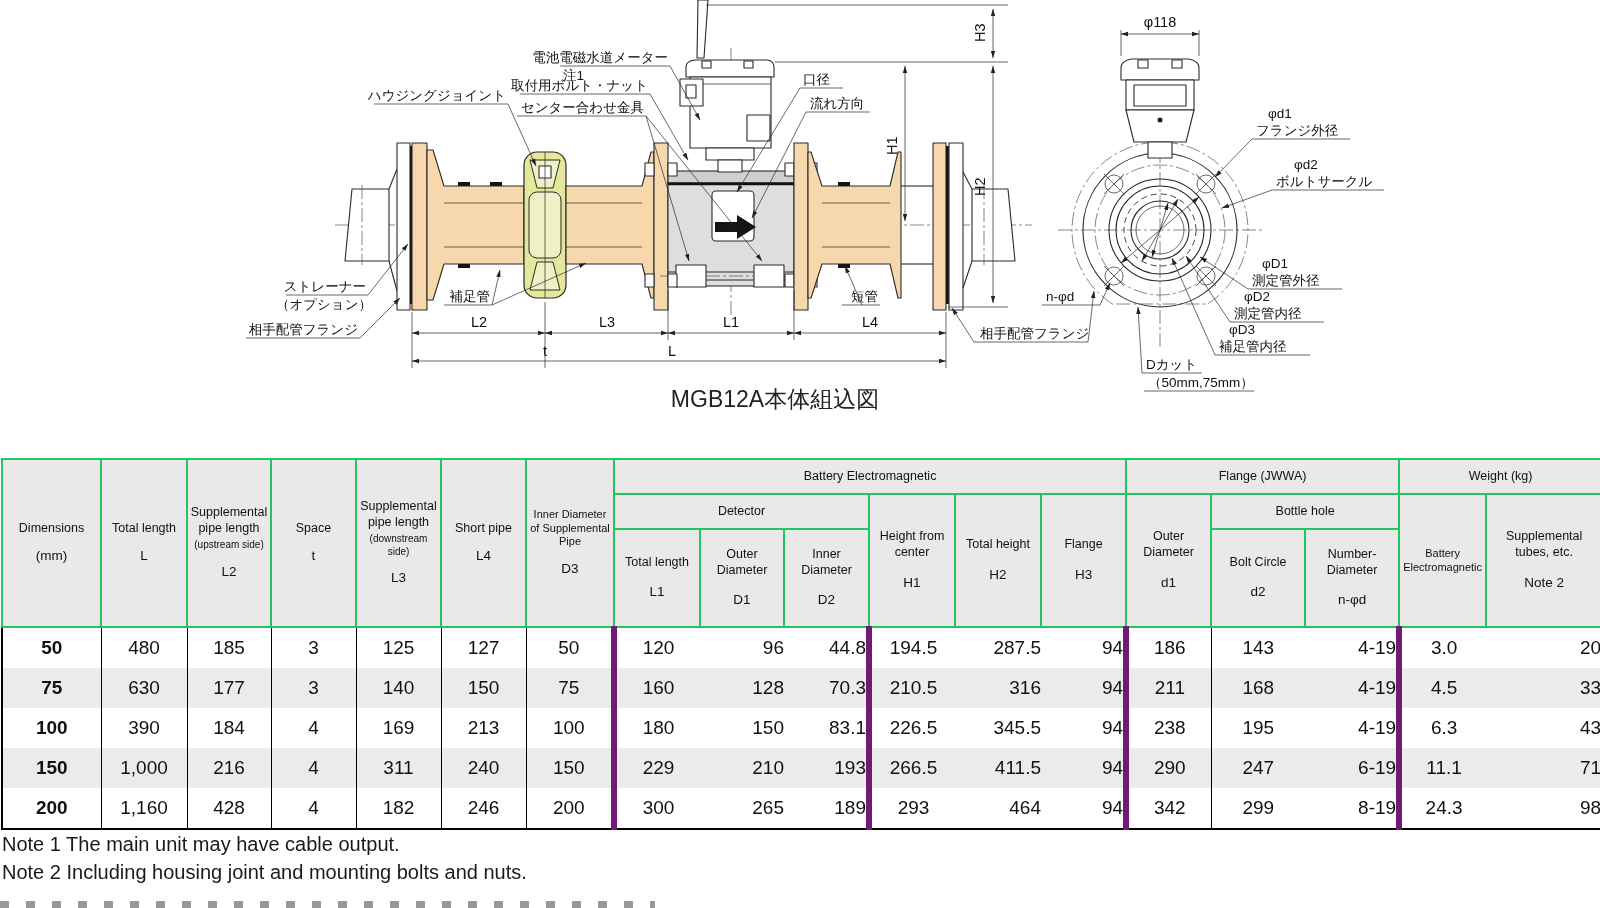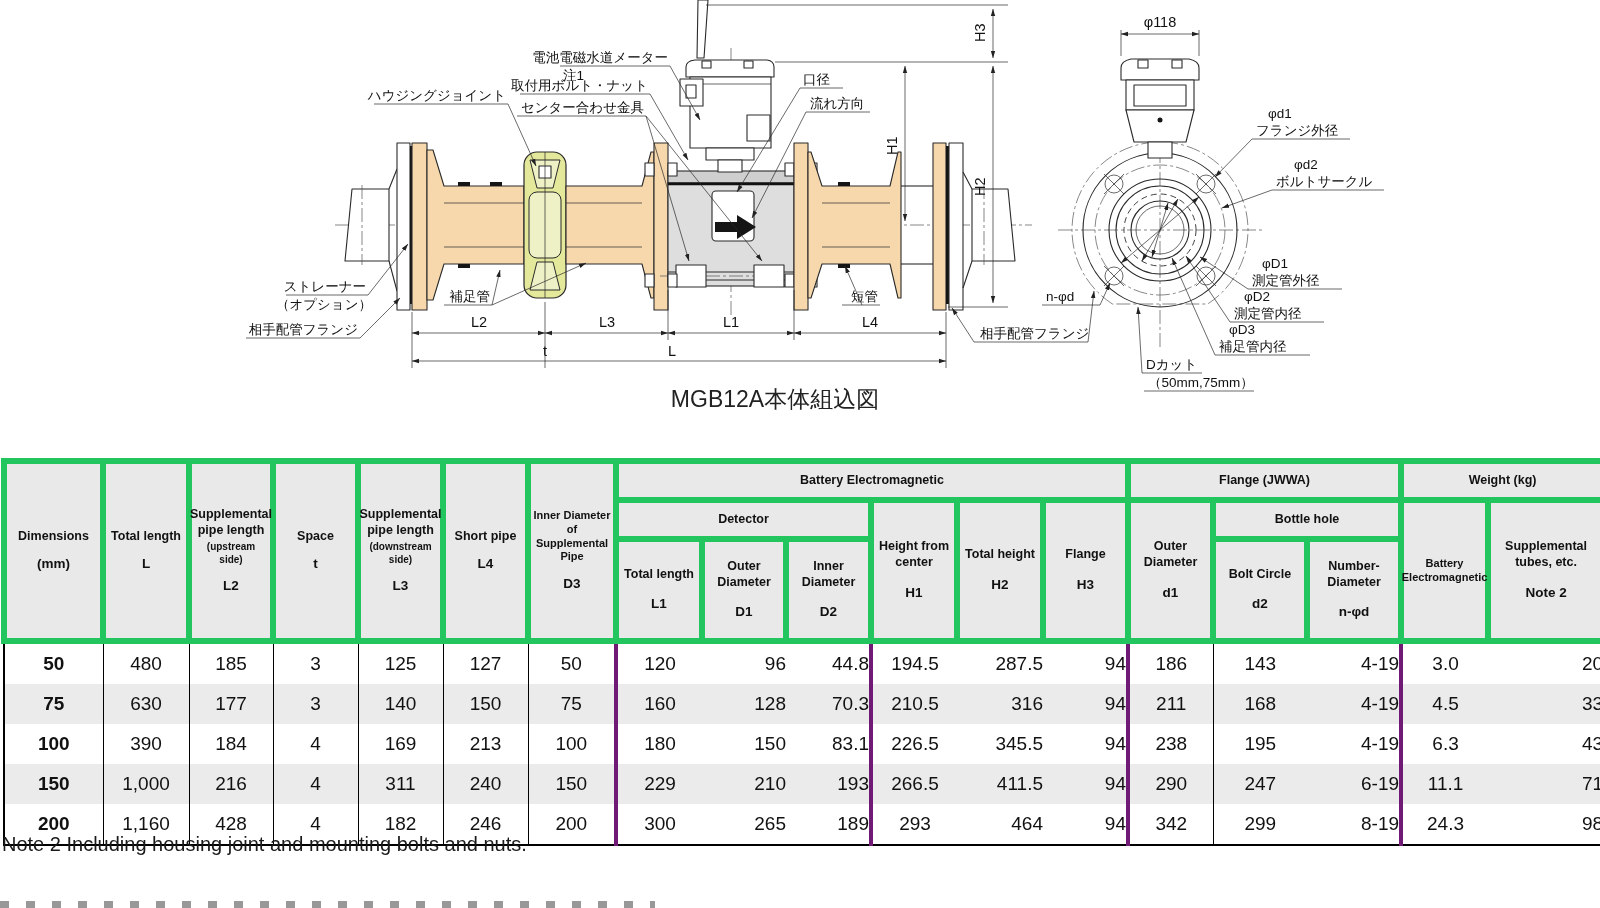--- a/index.html
+++ b/index.html
@@ -19,37 +19,37 @@
   svg .grn2{fill:#eef1c6;stroke:#2a2a2a;stroke-width:1;}
   svg .blk{fill:#151515;stroke:none;}
   svg text{font-family:"Liberation Sans",sans-serif;fill:#111;}
   svg .lb{font-size:13.5px;}
   svg .db{font-size:14.5px;}
   svg .ttl{font-size:23px;fill:#222;}
   
   .spec{position:absolute;left:1px;top:458px;width:1598px;border-collapse:collapse;
         border:2.5px solid #000;table-layout:fixed;}
   .spec thead{border-bottom:2.5px solid #000;}
-  .spec th{border:6px solid #22c55e;background:#e9e9e9;font-weight:bold;
+  .spec th{border:2px solid #22c55e;background:#e9e9e9;font-weight:normal;
            font-size:12.5px;padding:0;vertical-align:middle;line-height:1.25;}
   .spec .hv{display:flex;flex-direction:column;align-items:center;justify-content:center;
             height:100%;gap:14px;padding:2px;}
   .sp3 .hv{gap:12px;}
   .spec .hn{display:block;text-align:center;}
   .spec .hnote{display:block;font-size:10px;text-align:center;margin-top:-9px;}
   .spec .hs{display:block;font-size:13.5px;text-align:center;}
   .spec .sm .hn{font-size:11px;}
   .spec .w1 .hn{font-size:11px;}
   .r1 th{height:33px;}
   .r2 th{height:33px;}
   .r3 th{height:96px;}
   .spec td{border:none;border-left:1px solid #000;text-align:center;
            font-size:19px;height:40px;padding:0;}
   .spec td.nl{border-left:none;text-align:right;}
-  .spec td.gl{border-left:4px solid #701a75;}
+  .spec td.gl{border-left:6px solid #701a75;}
   .spec td.c0{font-weight:bold;}
   .spec tr.alt{background:#ebebeb;}
   
   .notes{position:absolute;left:2px;top:830px;font-size:20px;line-height:28px;color:#1a1a1a;}
   .artifact{position:absolute;left:0;top:901px;width:655px;height:7px;overflow:hidden;opacity:.55;
             background:repeating-linear-gradient(90deg,#444 0 9px,transparent 9px 26px);}
 </style>
 </head>
 <body>
 
@@ -547,17 +547,18 @@
           <td class="gl">342</td>
           <td>299</td>
           <td class="nl">8-19</td>
           <td class="gl">24.3</td>
           <td class="nl">98</td>
     </tr>
   </tbody>
 </table>
 
 <div class="notes">
+  <div>Note 1 The main unit may have cable output.</div>
   <div>Note 2 Including housing joint and mounting bolts and nuts.</div>
 </div>
 <div class="artifact"></div>
 
 </div>
 
 </body></html>

